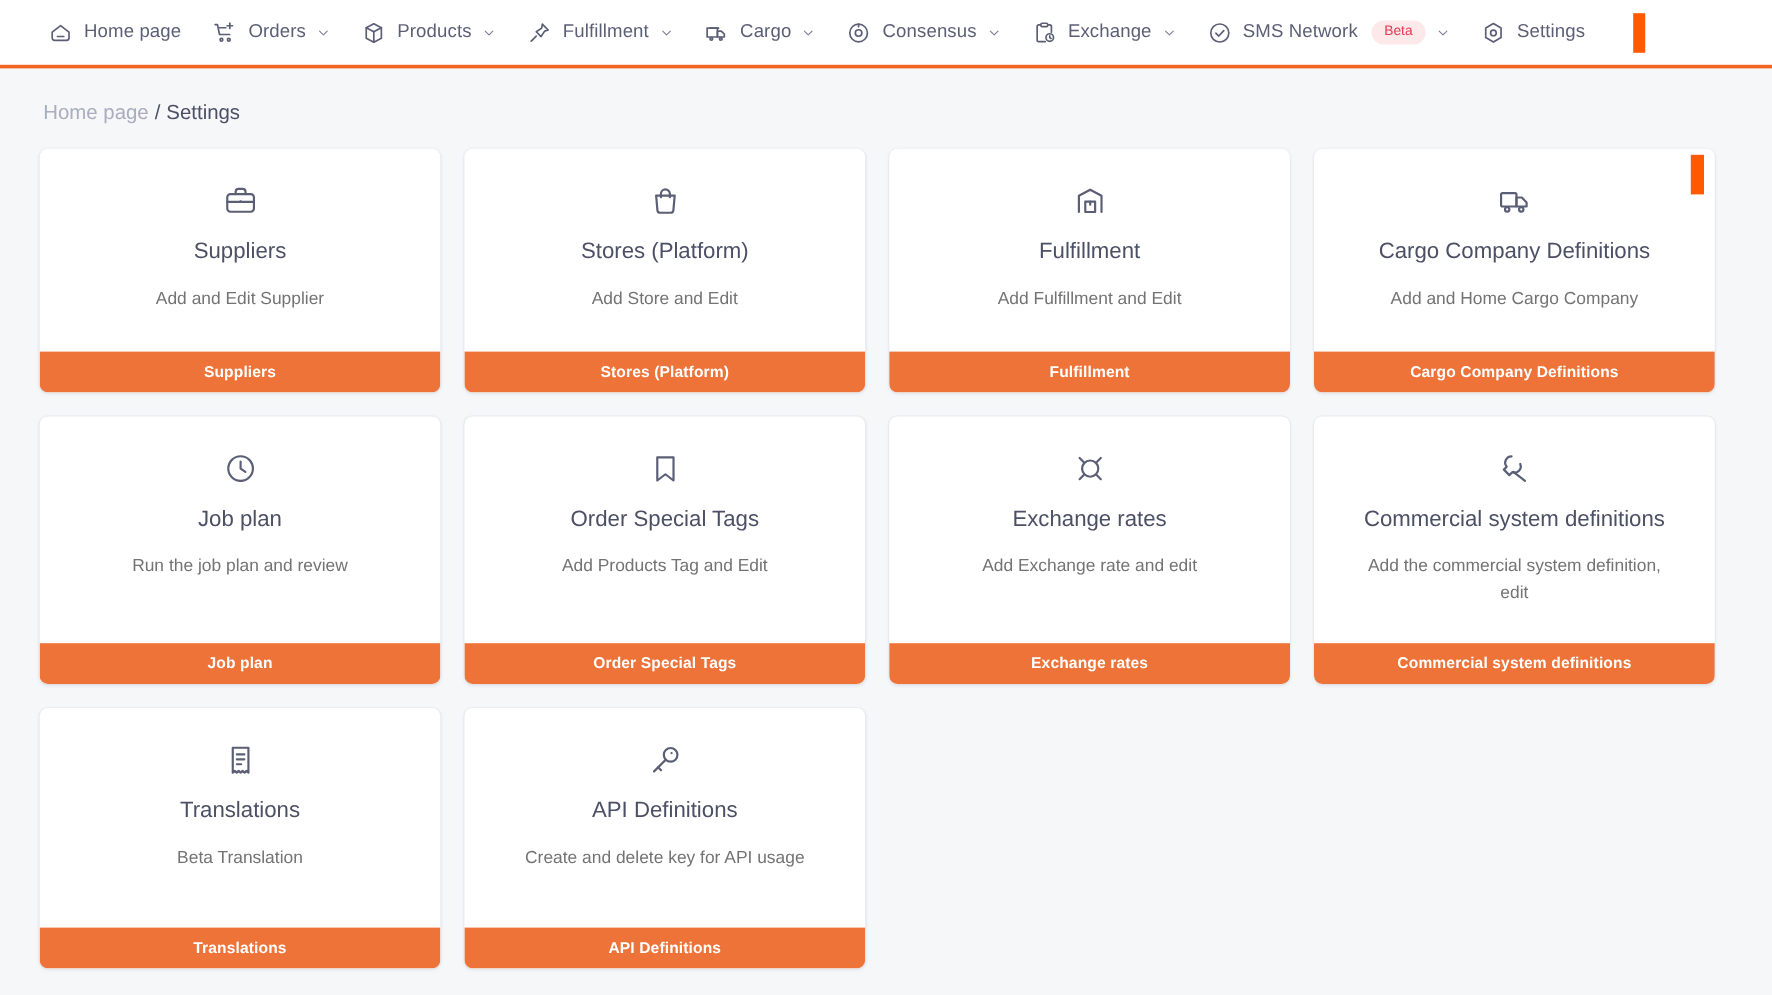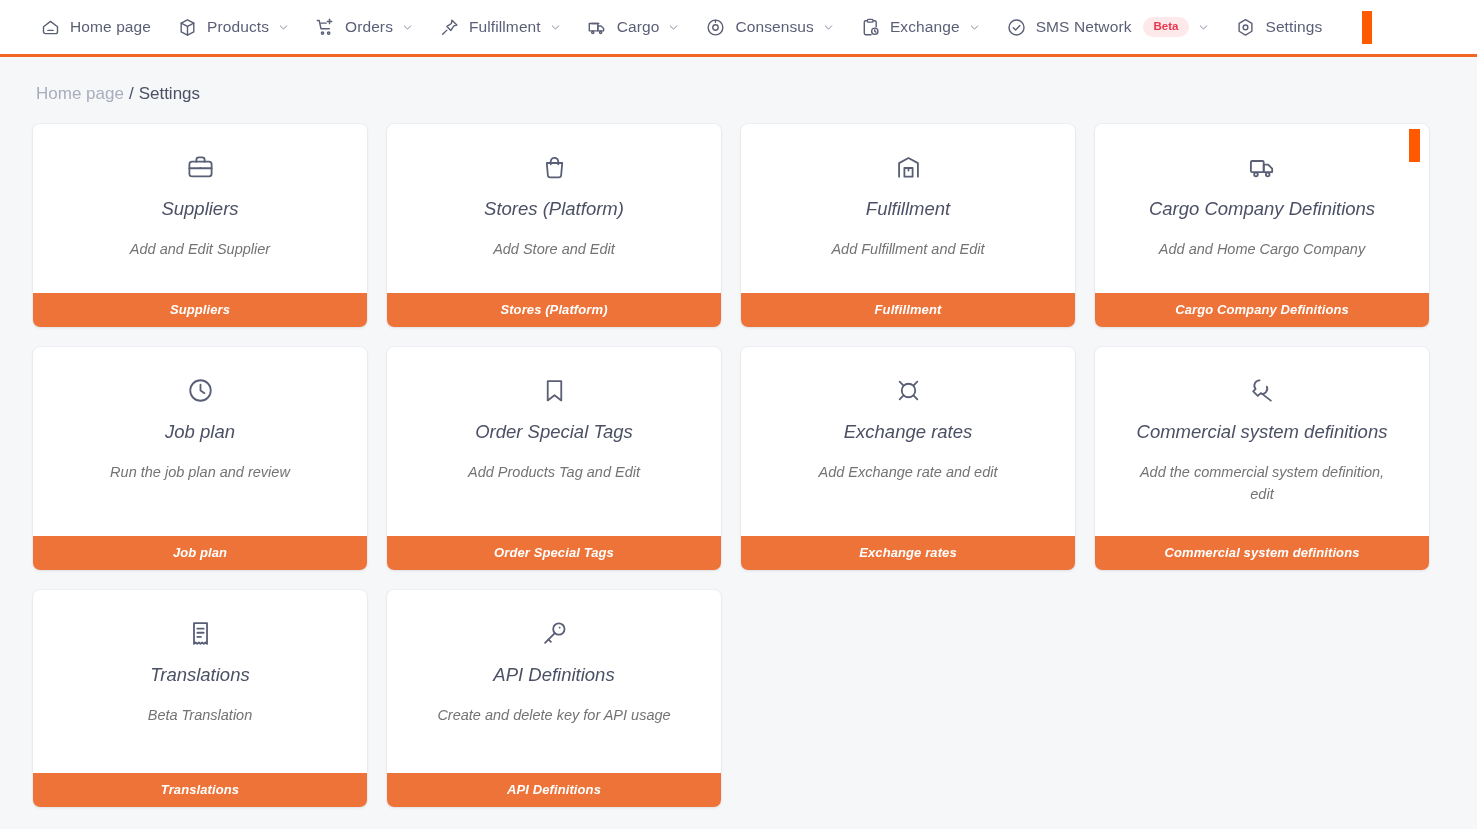--- a/index.html
+++ b/index.html
@@ -47,21 +47,21 @@
     width: 11px; height: 11px;
     color: #7a7f94;
     flex: 0 0 auto;
   }
   .caret svg { display:block; width: 11px; height: 11px; }
   .beta-badge {
     margin-left: 11px;
     background: #fde8ea;
     color: #e8384f;
     font-size: 11.5px;
-    font-weight: 700;
+    font-weight: 400;
     border-radius: 11px;
     padding: 4px 11px 4px 11px;
     line-height: 1;
   }
   #nav-orange-bar {
     width: 10px;
     height: 33px;
     background: #ff5a00;
     margin-left: 14px;
     flex: 0 0 auto;
@@ -79,21 +79,20 @@
   #breadcrumb .crumb-cur  { color: #4c5065; }
 
   
   #grid {
     position: relative;
     padding: 20px 36px 0 33px;
     display: grid;
     grid-template-columns: repeat(4, 334px);
     gap: 20px;
     align-content: start;
-    font-style: italic;
   }
   .card {
     position: relative;
     background: #ffffff;
     border-radius: 7px;
     box-shadow: 0 1px 3px rgba(40,45,70,.09), 0 0 0 1px rgba(40,45,70,.025);
     display: flex;
     flex-direction: column;
     overflow: hidden;
     cursor: pointer;
@@ -156,55 +155,55 @@
         <path d="M4 11.2 12 5l8 6.2v5.6a2.2 2.2 0 0 1-2.2 2.2H6.2A2.2 2.2 0 0 1 4 16.8z"></path>
         <path d="M9 15.3h6"></path>
       </svg>
     </span>
     <span class="nav-label">Home page</span>
   </div>
 
   <div class="nav-item">
     <span class="nav-icon">
       <svg viewBox="0 0 24 24" fill="none" stroke="currentColor" stroke-width="1.6" stroke-linecap="round" stroke-linejoin="round">
-        <path d="M12 3.2 19.2 7v10L12 20.8 4.8 17V7z"></path>
-        <path d="M4.8 7 12 10.8 19.2 7"></path>
-        <path d="M12 10.8v10"></path>
-      </svg>
-    </span>
-    <span class="nav-label">Products</span>
-    <span class="caret">
-      <svg viewBox="0 0 24 24" fill="none" stroke="currentColor" stroke-width="2" stroke-linecap="round" stroke-linejoin="round">
-          <path d="M5 8.5 12 15.5 19 8.5"></path>
-        </svg>
-    </span>
-  </div>
-
-  <div class="nav-item">
-    <span class="nav-icon">
-      <svg viewBox="0 0 24 24" fill="none" stroke="currentColor" stroke-width="1.6" stroke-linecap="round" stroke-linejoin="round">
         <path d="M2.6 4h2.2l2 9.4h9.6"></path>
         <path d="M6.6 7h6.2"></path>
         <path d="M16.6 2.6v5"></path>
           <path d="M14.1 5.1h5"></path>
         <circle cx="8.6" cy="18.4" r="1.3"></circle>
         <circle cx="15.6" cy="18.4" r="1.3"></circle>
       </svg>
     </span>
     <span class="nav-label">Orders</span>
     <span class="caret">
       <svg viewBox="0 0 24 24" fill="none" stroke="currentColor" stroke-width="2" stroke-linecap="round" stroke-linejoin="round">
           <path d="M5 8.5 12 15.5 19 8.5"></path>
         </svg>
     </span>
   </div>
 
   <div class="nav-item">
     <span class="nav-icon">
       <svg viewBox="0 0 24 24" fill="none" stroke="currentColor" stroke-width="1.6" stroke-linecap="round" stroke-linejoin="round">
+        <path d="M12 3.2 19.2 7v10L12 20.8 4.8 17V7z"></path>
+        <path d="M4.8 7 12 10.8 19.2 7"></path>
+        <path d="M12 10.8v10"></path>
+      </svg>
+    </span>
+    <span class="nav-label">Products</span>
+    <span class="caret">
+      <svg viewBox="0 0 24 24" fill="none" stroke="currentColor" stroke-width="2" stroke-linecap="round" stroke-linejoin="round">
+          <path d="M5 8.5 12 15.5 19 8.5"></path>
+        </svg>
+    </span>
+  </div>
+
+  <div class="nav-item">
+    <span class="nav-icon">
+      <svg viewBox="0 0 24 24" fill="none" stroke="currentColor" stroke-width="1.6" stroke-linecap="round" stroke-linejoin="round">
         <path d="M14.8 3.6 20.4 9.2 17 10.2l-3.4 5.2-4.6-4.6 5.2-3.4z"></path>
         <path d="M9 15 4.2 19.8"></path>
       </svg>
     </span>
     <span class="nav-label">Fulfillment</span>
     <span class="caret">
       <svg viewBox="0 0 24 24" fill="none" stroke="currentColor" stroke-width="2" stroke-linecap="round" stroke-linejoin="round">
           <path d="M5 8.5 12 15.5 19 8.5"></path>
         </svg>
     </span>

